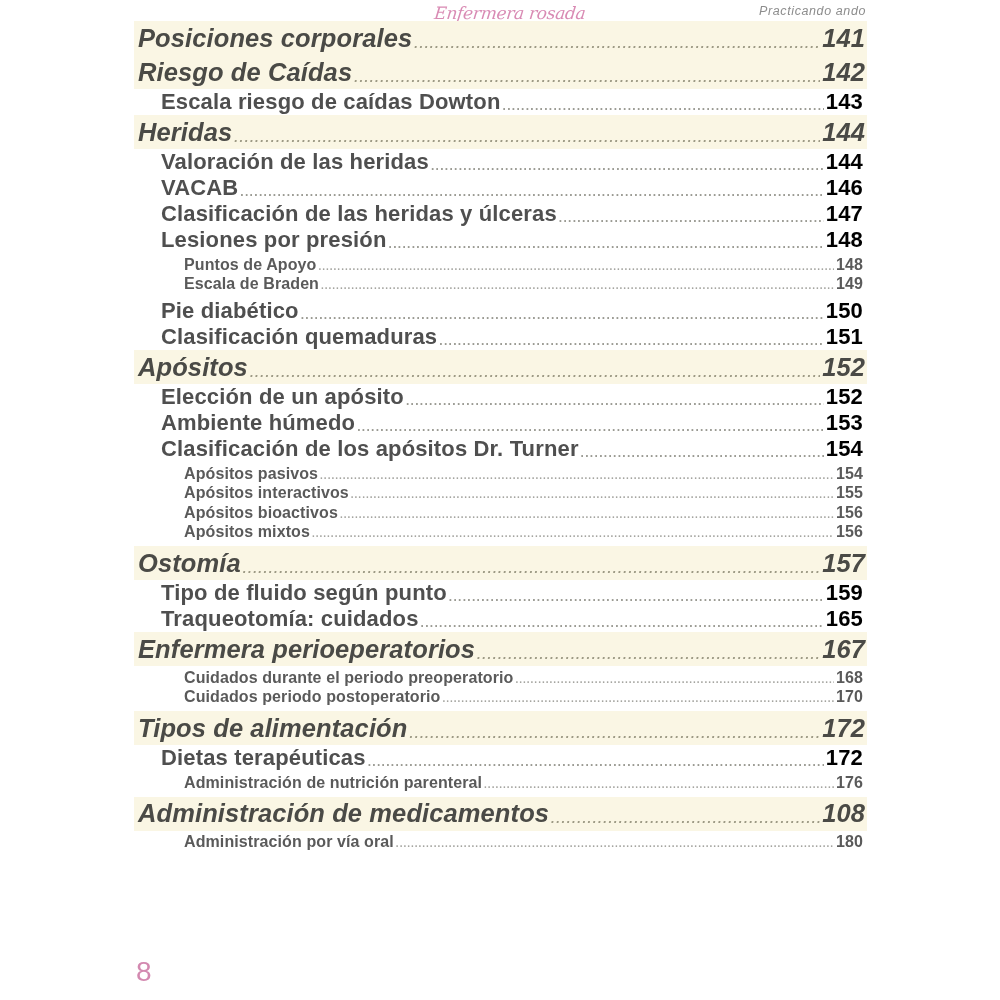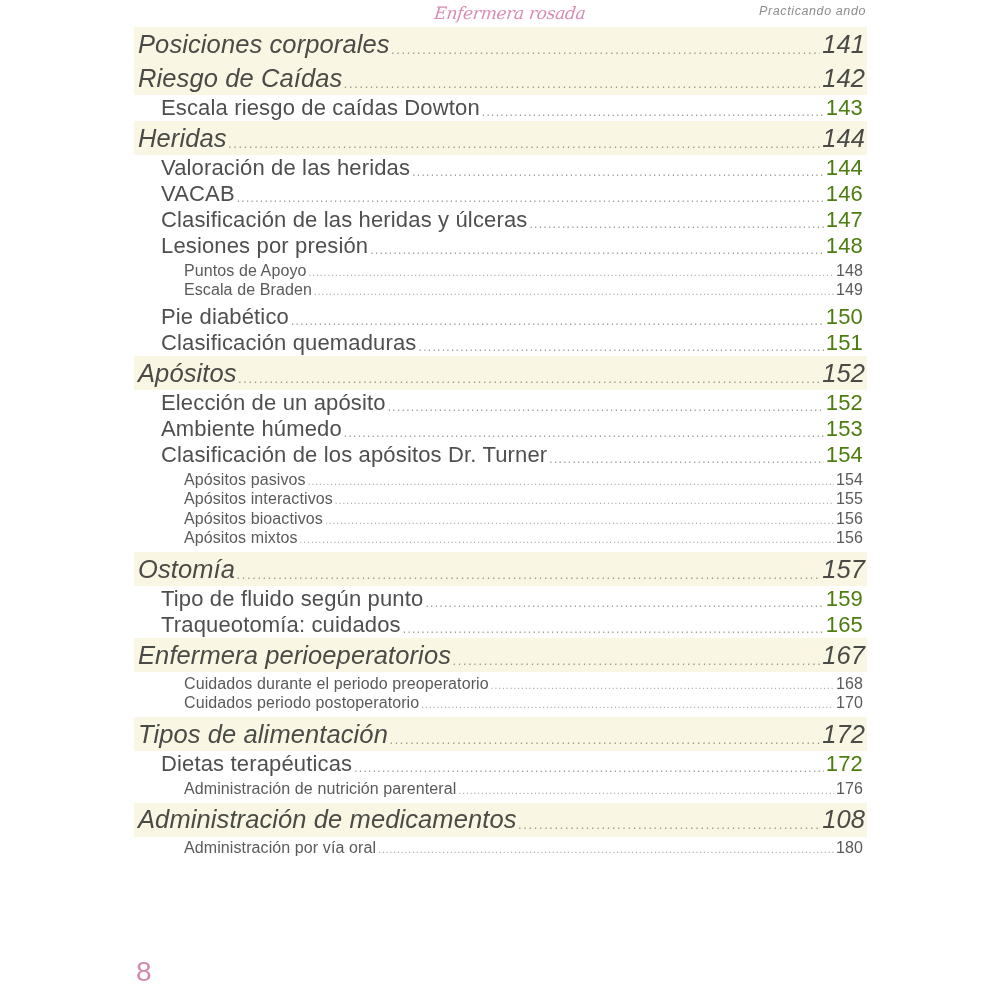--- a/index.html
+++ b/index.html
@@ -48,22 +48,23 @@
     font-size: 12.5px;
     color: #8d8d8d;
     letter-spacing: 0.6px;
     white-space: nowrap;
   }
 
   
   #toc {
     position: absolute;
     left: 134px;
-    top: 27px;
+    top: 21px;
     width: 733px;
+    font-weight: bold;
   }
 
   .toc-row {
     position: relative;
     display: flex;
     align-items: baseline;
     width: 100%;
     box-sizing: border-box;
     color: #474747;
   }
@@ -126,21 +127,21 @@
   }
   .lv1 .toc-leader::after { font-size: 13px; letter-spacing: 1.6px; color: #9d9a85; }
   .lv3 .toc-leader::after { font-size: 10px; letter-spacing: 1.0px; color: #a5a5a0; }
 
   .toc-page {
     flex: 0 0 auto;
     white-space: nowrap;
     text-align: center;
   }
   .lv1 .toc-page { font-style: italic; color: #4a4a46; }
-  .lv2 .toc-page { font-style: normal; color: #4d7c0f; }
+  .lv2 .toc-page { font-style: normal; color: #000000; }
   .lv3 .toc-page { font-style: normal; color: #5a5a5a; }
 
   
   .spacer-sm { height: 4px; }
   .spacer-xs { height: 2px; }
 
   
   #folio {
     position: absolute;
     left: 136px;

